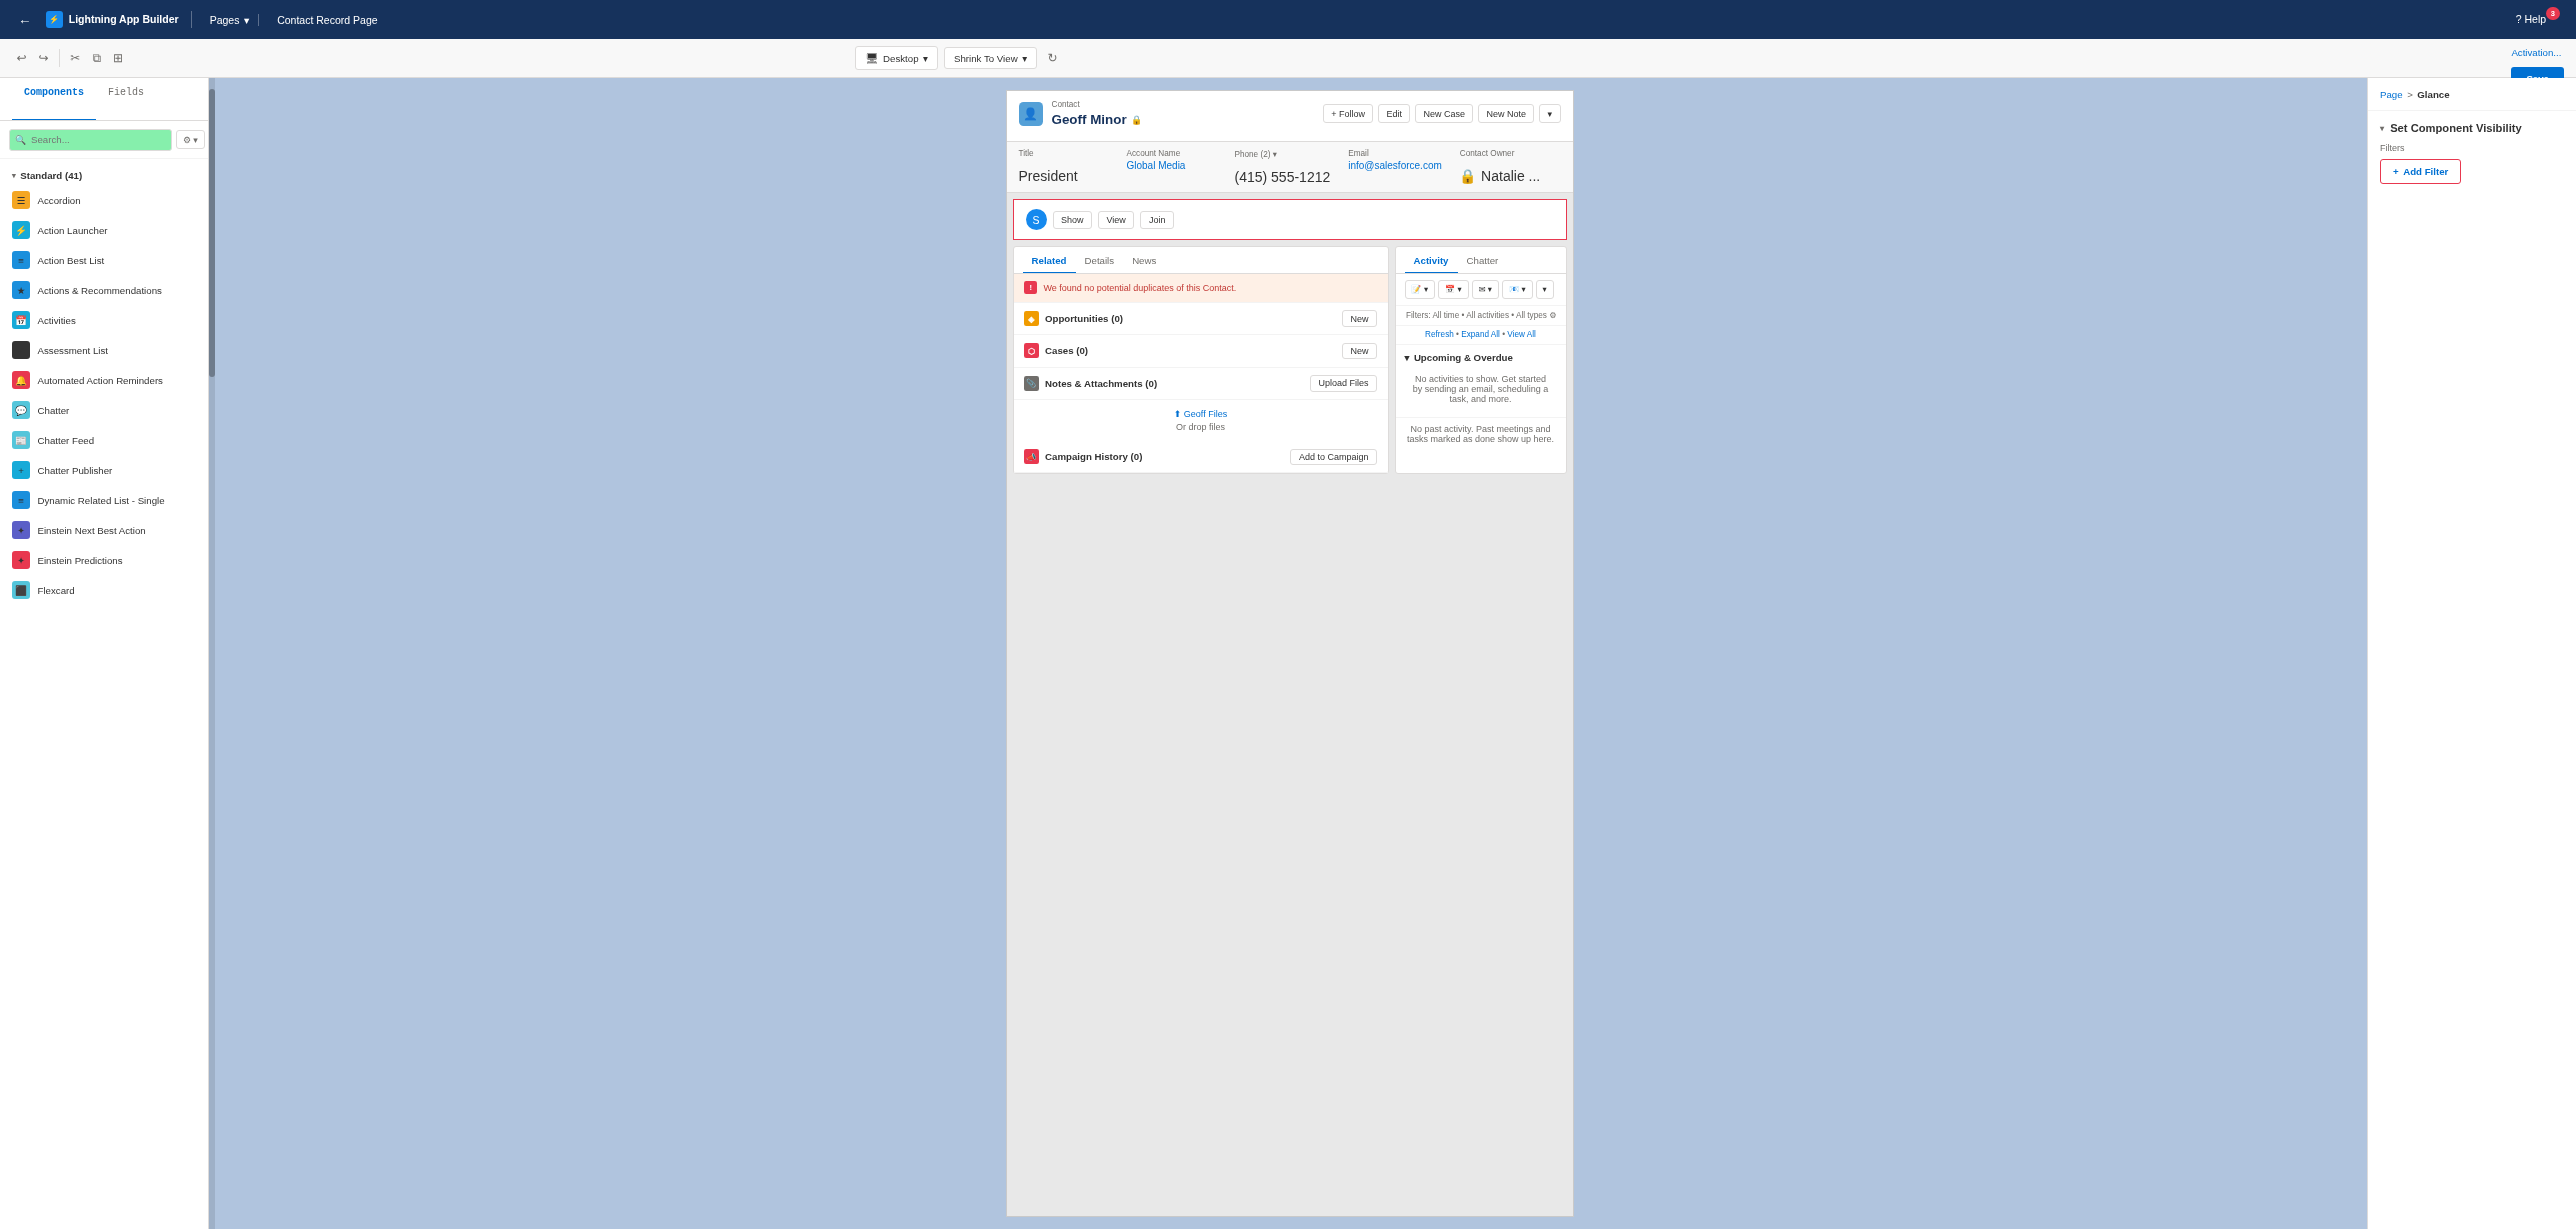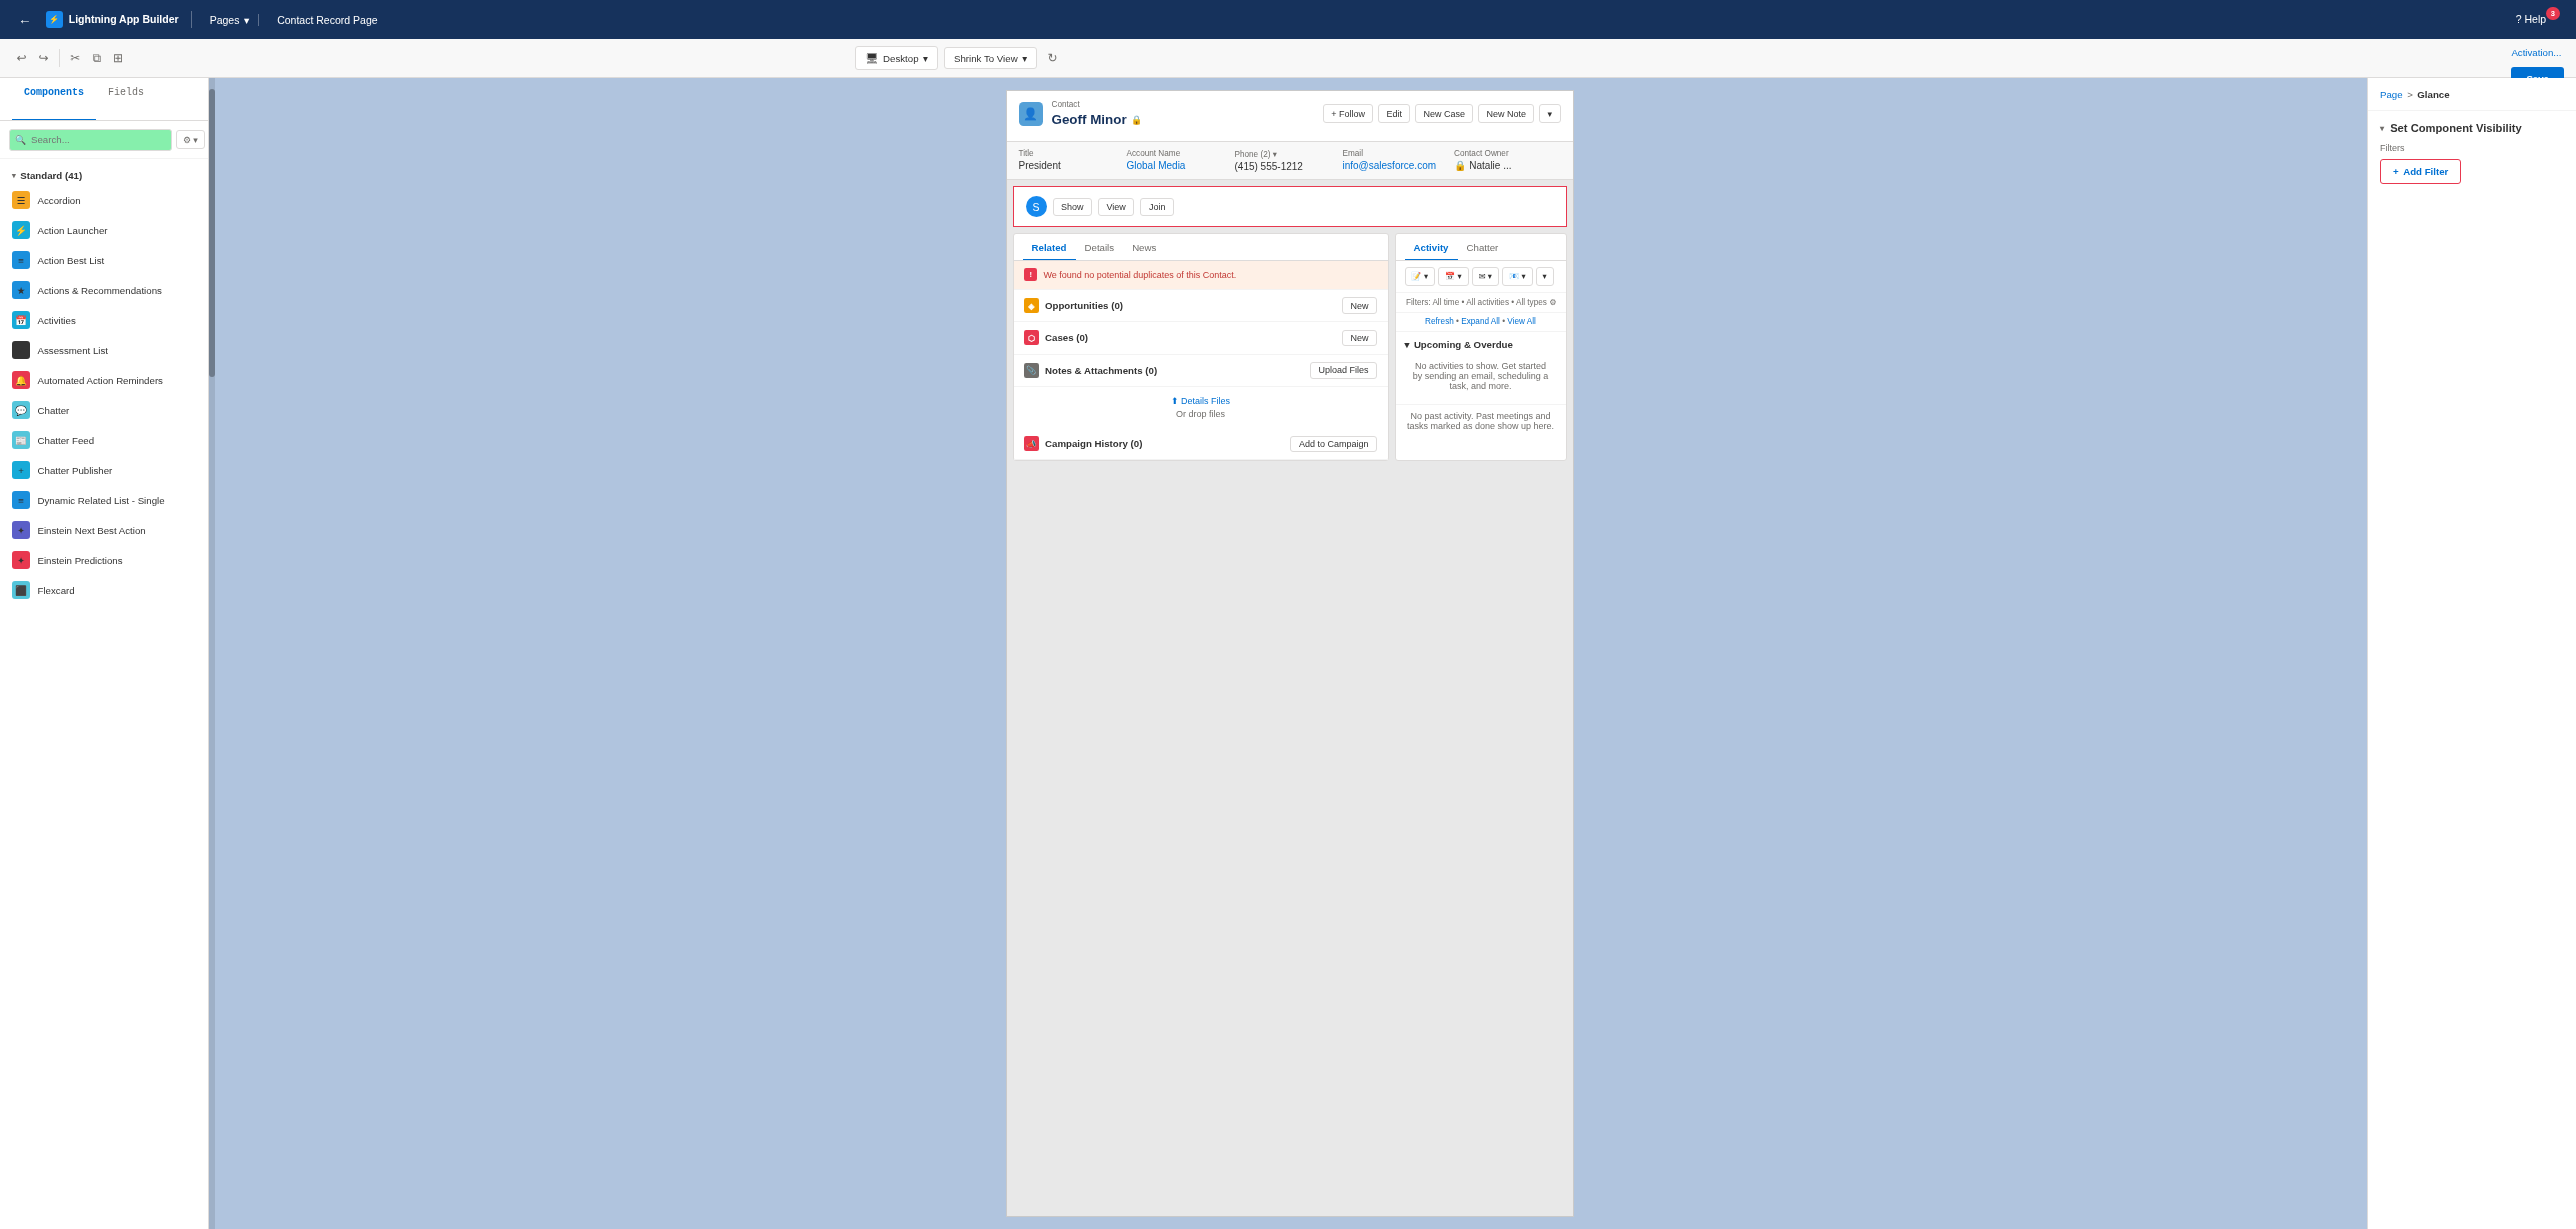--- a/index.html
+++ b/index.html
@@ -318,21 +318,21 @@
     }
     .record-fields {
       display: flex;
       gap: 18px;
       padding: 7.5px 12px;
       background: #f8f8f8;
       border-bottom: 0.7px solid #dddbda;
     }
     .field-group { display: flex; flex-direction: column; gap: 1.5px; min-width: 90px; }
     .field-label { font-size: 8.2px; color: #706e6b; }
-    .field-value { font-size: 10px; color: #333; }
+    .field-value { font-size: 14px; color: #333; margin-top: 8px; }
     .field-link { color: #0070d2; font-size: 10px; }
 
     
     .highlighted-component {
       border: 1.5px solid #e8384f;
       background: white;
       margin: 6px;
       padding: 9px 12px;
       display: flex;
       align-items: center;
@@ -810,21 +810,21 @@
 
             <div>
               <div class="related-item">
                 <div class="related-item-left">
                   <div class="related-item-icon" style="background:#706e6b">📎</div>
                   <span>Notes &amp; Attachments (0)</span>
                 </div>
                 <button class="related-new-btn">Upload Files</button>
               </div>
               <div class="upload-area">
-                <div class="upload-btn">⬆ Details Files</div>
+                <div class="upload-btn">⬆ Geoff Files</div>
                 <div>Or drop files</div>
               </div>
             </div>
 
             <div class="related-item">
               <div class="related-item-left">
                 <div class="related-item-icon" style="background:#e8384f">📣</div>
                 <span>Campaign History (0)</span>
               </div>
               <button class="related-new-btn">Add to Campaign</button>

